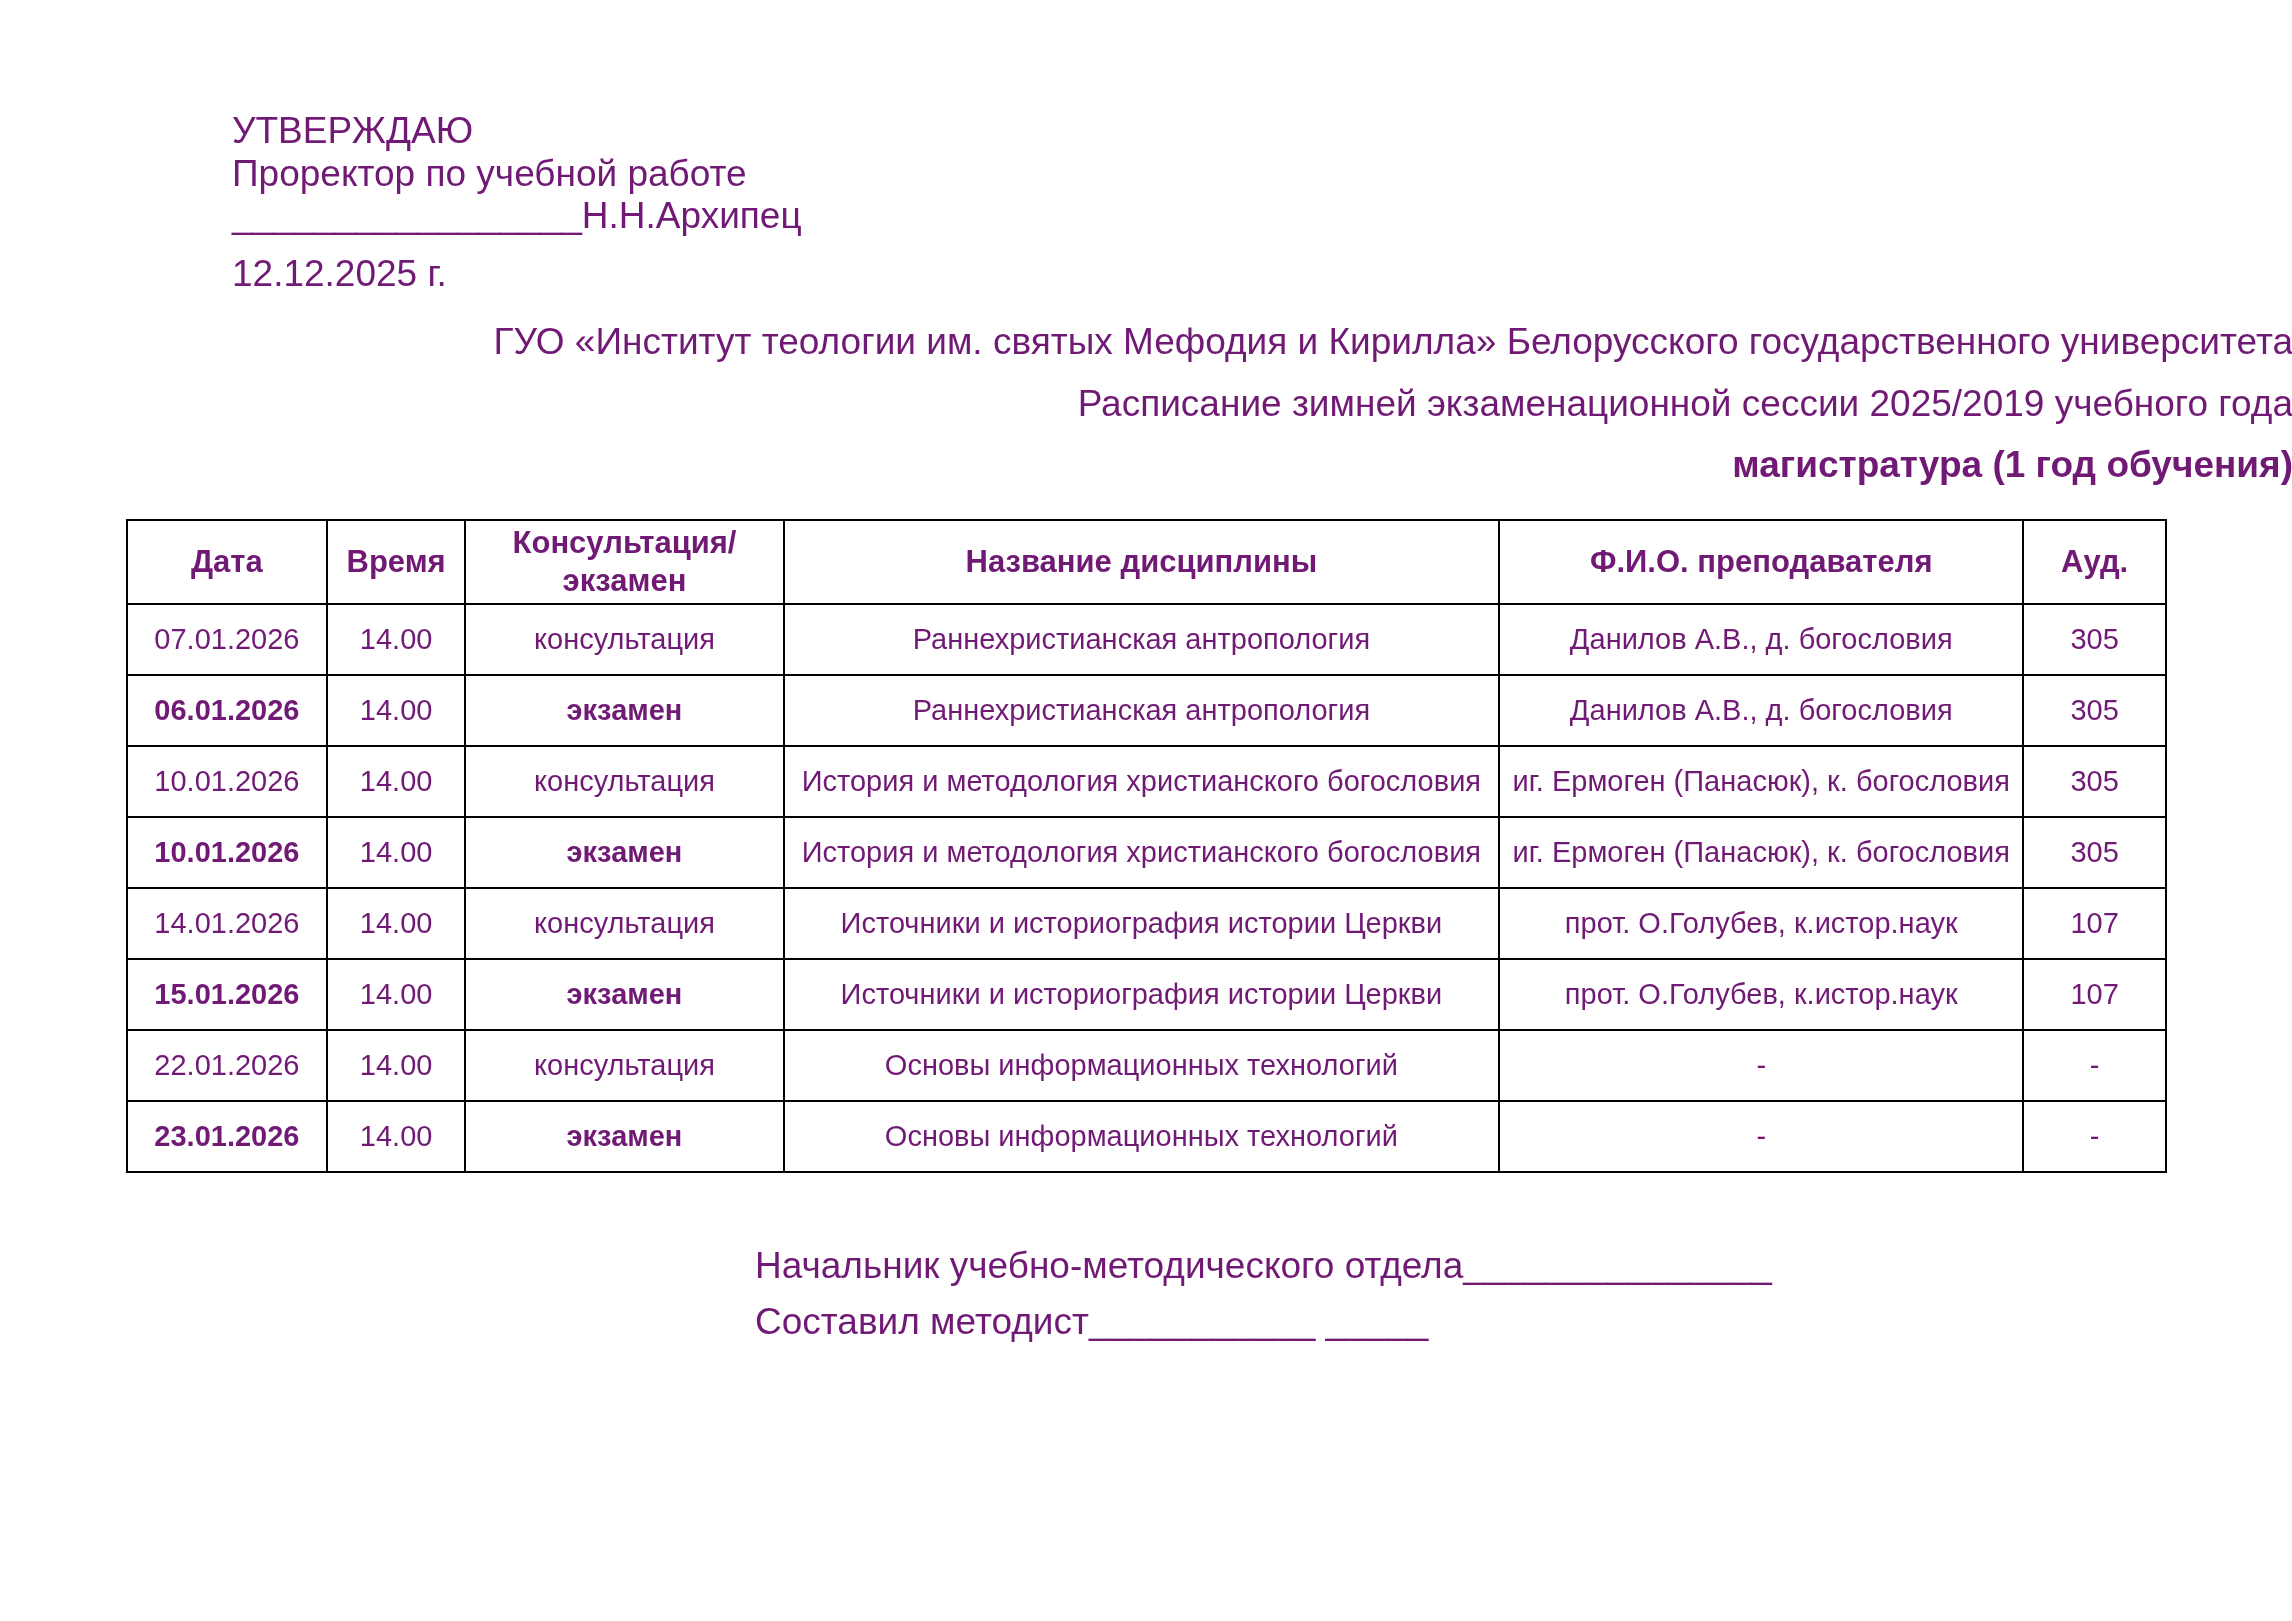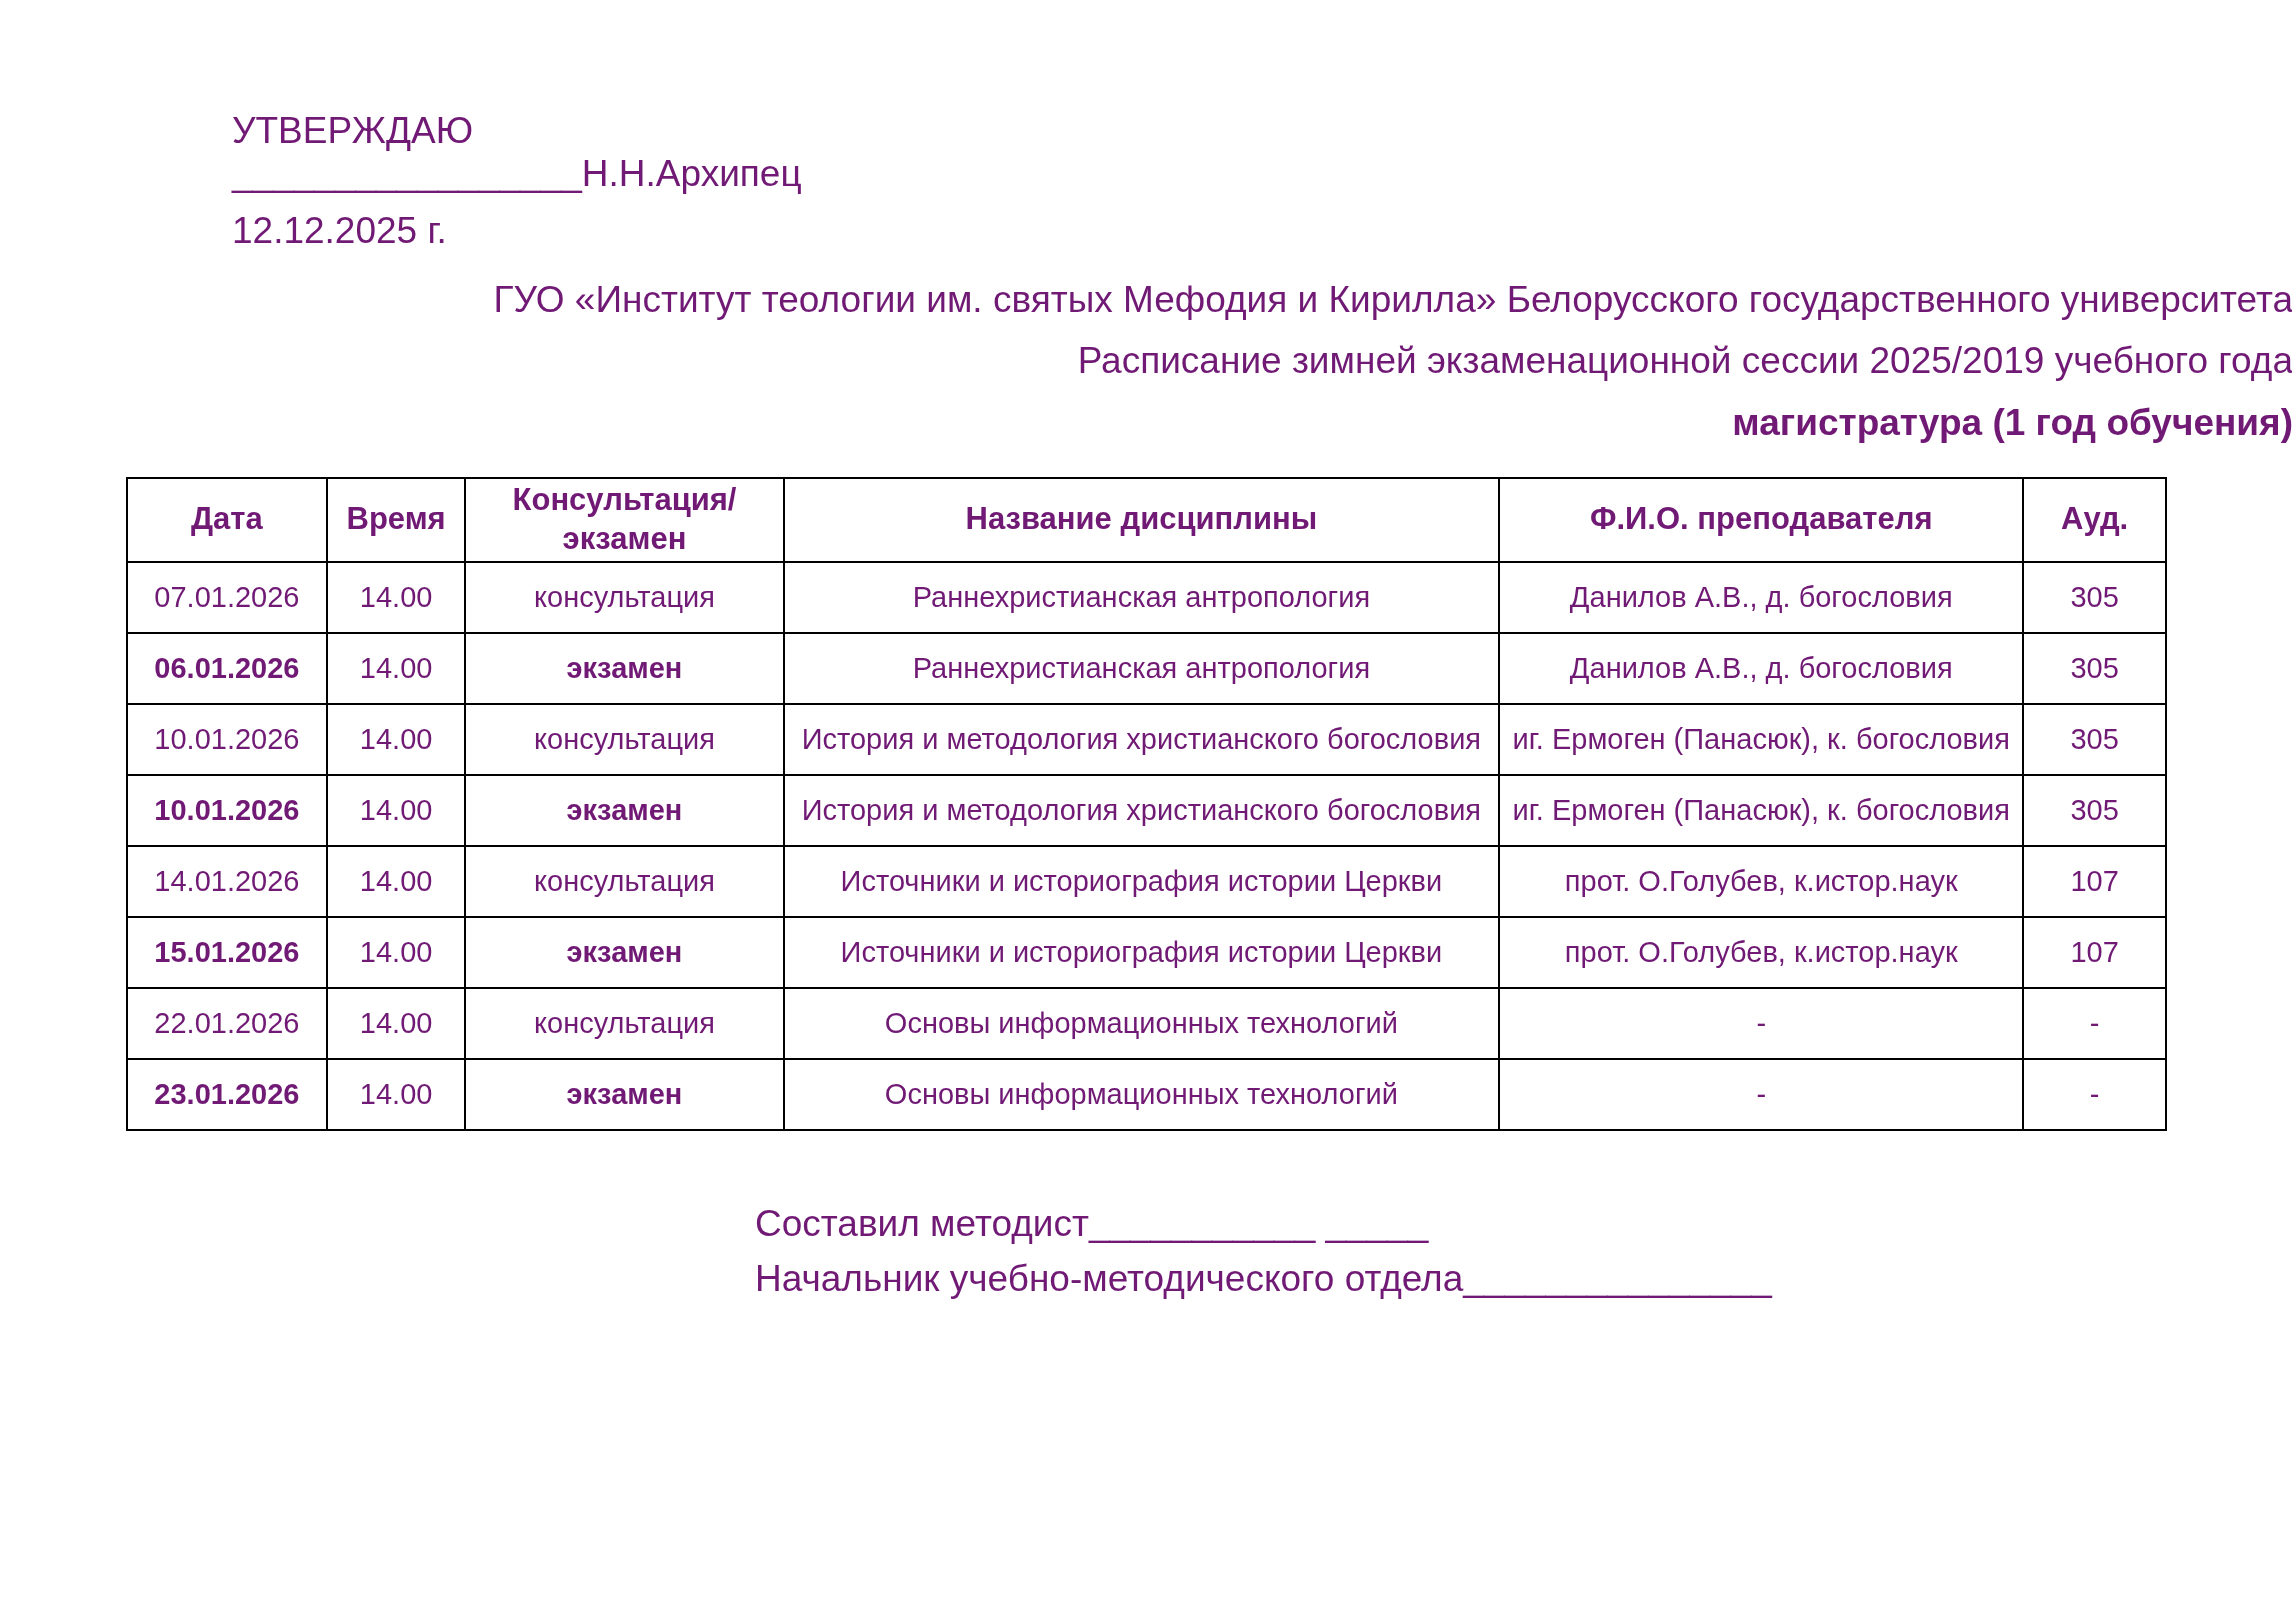--- a/index.html
+++ b/index.html
@@ -67,20 +67,21 @@
   .footer-block .line { display:block; }
   .hdr-two-line span { display:block; }
 </style>
 </head>
 <body>
 
 <div class="page">
 
   <div class="approval-block">
     <span class="line">УТВЕРЖДАЮ</span>
+    <span class="line">Проректор по учебной работе</span>
     <span class="line">_________________Н.Н.Архипец</span>
     <span class="line approval-date">12.12.2025 г.</span>
   </div>
 
   <div class="titles">
     <span class="title-line">ГУО «Институт теологии им. святых Мефодия и Кирилла» Белорусского государственного университета</span>
     <span class="title-line">Расписание зимней экзаменационной сессии 2025/2019 учебного года</span>
     <span class="title-line program-title">магистратура (1 год обучения)</span>
   </div>
 
@@ -160,18 +161,18 @@
           <td class="col-time">14.00</td>
           <td class="col-type">экзамен</td>
           <td class="col-discipline">Основы информационных технологий</td>
           <td class="col-teacher">-</td>
           <td class="col-room">-</td>
         </tr>
       </tbody>
   </table>
 
   <div class="footer-block">
+    <span class="line">Начальник учебно-методического отдела_______________</span>
     <span class="line">Составил методист___________ _____</span>
-    <span class="line">Начальник учебно-методического отдела_______________</span>
   </div>
 
 </div>
 
 
 </body></html>

